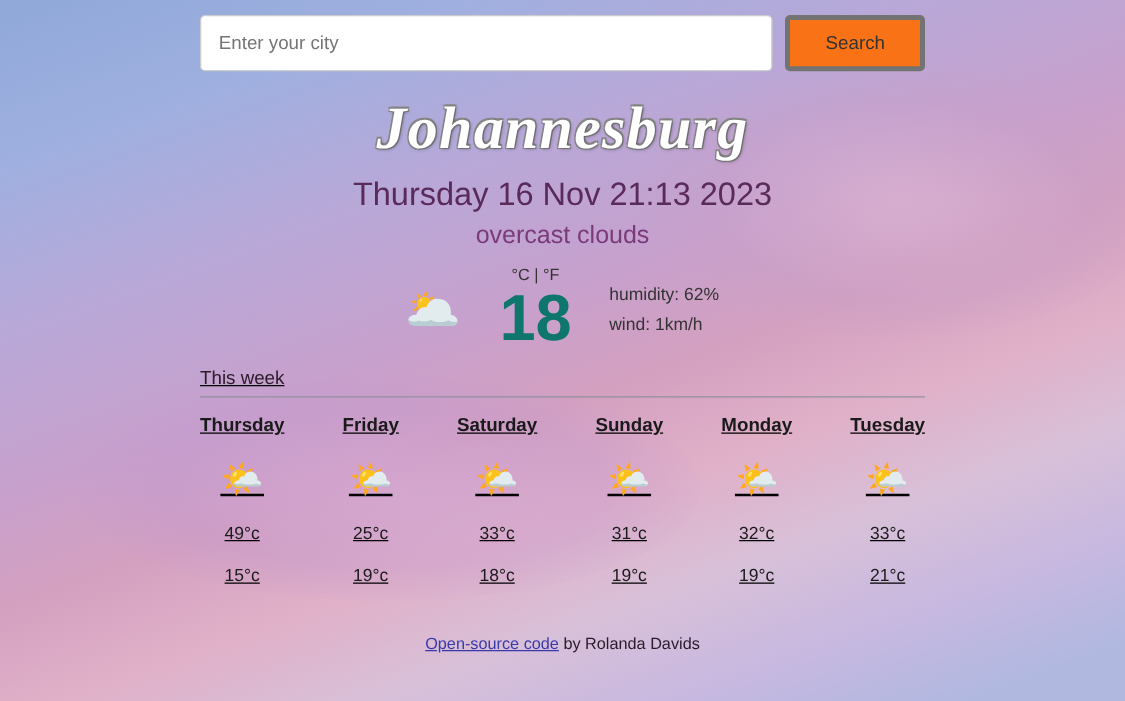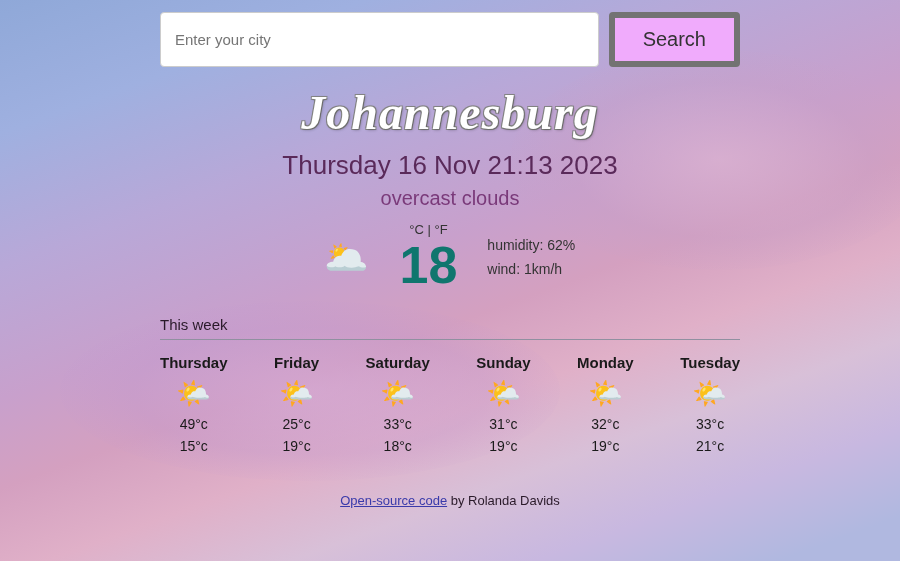--- a/index.html
+++ b/index.html
@@ -74,24 +74,24 @@
       border: 1px solid #ccc;
       border-radius: 4px;
       font-size: 15px;
       background: white;
       color: #555;
       outline: none;
     }
 
     .search-btn {
       padding: 10px 28px;
-      background: #f0abfc;
-      border: 6px solid #737373;
+      background: #f97316;
+      border: 4px solid #737373;
       border-radius: 4px;
-      font-size: 20px;
+      font-size: 15px;
       cursor: pointer;
       color: #333;
     }
 
     
     .city-title {
       font-size: 48px;
       font-family: 'Georgia', serif;
       font-weight: bold;
       color: white;
@@ -150,21 +150,22 @@
       display: flex;
       flex-direction: column;
       font-size: 14px;
       color: #333;
       line-height: 1.7;
     }
 
     
     .week-section {
       width: 580px;
-      margin-top: 22px;
+      margin-top: 10px;
+      text-decoration: underline;
     }
 
     .week-label {
       font-size: 15px;
       color: #2a1a2a;
       margin-bottom: 6px;
     }
 
     .divider {
       border: none;
@@ -174,21 +175,21 @@
 
     .week-grid {
       display: flex;
       justify-content: space-between;
     }
 
     .day-col {
       display: flex;
       flex-direction: column;
       align-items: center;
-      gap: 6px;
+      gap: 18px;
     }
 
     .day-name {
       font-size: 15px;
       font-weight: bold;
       color: #1a1a1a;
     }
 
     .day-icon {
       font-size: 28px;

